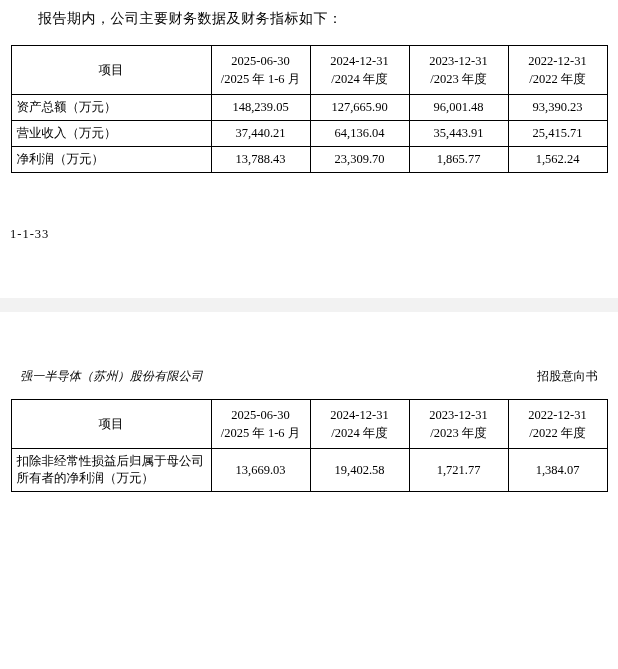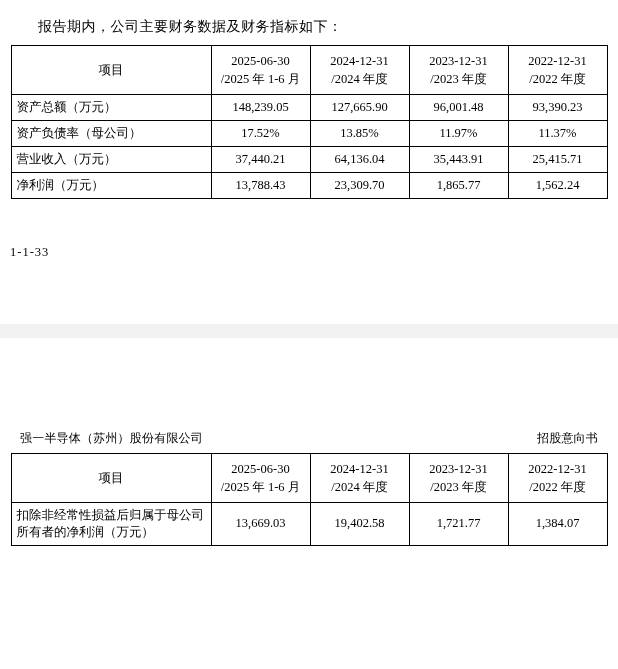--- a/index.html
+++ b/index.html
@@ -12,33 +12,33 @@
     min-height: 669px;
     font-family: "Liberation Serif", "DejaVu Serif", serif;
     color: #000000;
     font-size: 13px;
   }
   .page {
     position: relative;
     width: 618px;
   }
   .page-one {
-    padding: 8px 10px;
+    padding: 0 10px;
     box-sizing: border-box;
   }
   .intro-line {
     font-size: 14px;
     letter-spacing: 0.5px;
     padding: 10px 0 9px 28px;
     font-family: "Liberation Serif", "DejaVu Serif", serif;
   }
   table.fin {
     border-collapse: collapse;
     width: 552px;
-    margin: 0 auto;
+    margin: 8px auto;
     table-layout: fixed;
   }
   table.fin td, table.fin th {
     border: 1px solid #000000;
     font-size: 12.5px;
     font-weight: normal;
     padding: 4px 5px;
     line-height: 1.35;
     vertical-align: middle;
   }
@@ -75,22 +75,22 @@
     width: 100%;
   }
   .runhdr {
     display: flex;
     justify-content: space-between;
     align-items: flex-end;
     padding: 0 10px 6px 10px;
     font-size: 12px;
     box-sizing: border-box;
   }
-  .runhdr .left { letter-spacing: 0.2px; }
-  .runhdr .right { letter-spacing: 0.2px; margin-top: 36px; }
+  .runhdr .left { letter-spacing: 0.2px; font-style: italic; }
+  .runhdr .right { letter-spacing: 0.2px; }
   .page-two {
     padding: 0 10px;
     box-sizing: border-box;
   }
   .tbl-wrap { padding-bottom: 2px; }
 </style>
 </head>
 <body>
 
 <div class="page page-one">
@@ -131,27 +131,20 @@
       </thead>
       <tbody>
         <tr>
           <td class="label">资产总额（万元）</td>
           <td class="num">148,239.05</td>
           <td class="num">127,665.90</td>
           <td class="num">96,001.48</td>
           <td class="num">93,390.23</td>
         </tr>
         <tr>
-          <td class="label">资产负债率（母公司）</td>
-          <td class="num">17.52%</td>
-          <td class="num">13.85%</td>
-          <td class="num">11.97%</td>
-          <td class="num">11.37%</td>
-        </tr>
-        <tr>
           <td class="label">营业收入（万元）</td>
           <td class="num">37,440.21</td>
           <td class="num">64,136.04</td>
           <td class="num">35,443.91</td>
           <td class="num">25,415.71</td>
         </tr>
         <tr>
           <td class="label">净利润（万元）</td>
           <td class="num">13,788.43</td>
           <td class="num">23,309.70</td>

